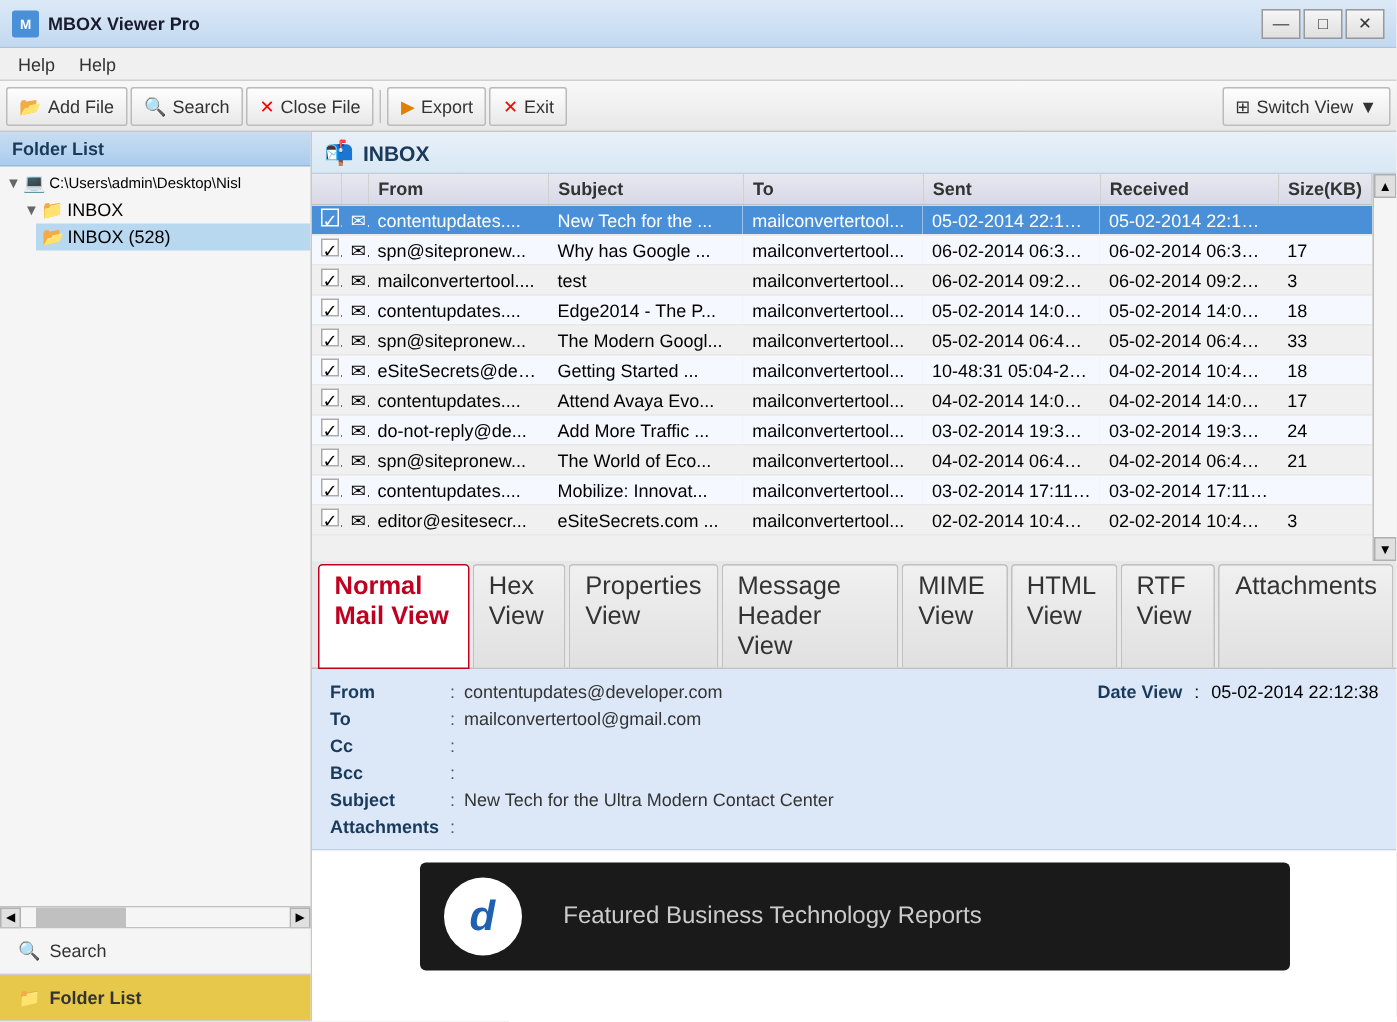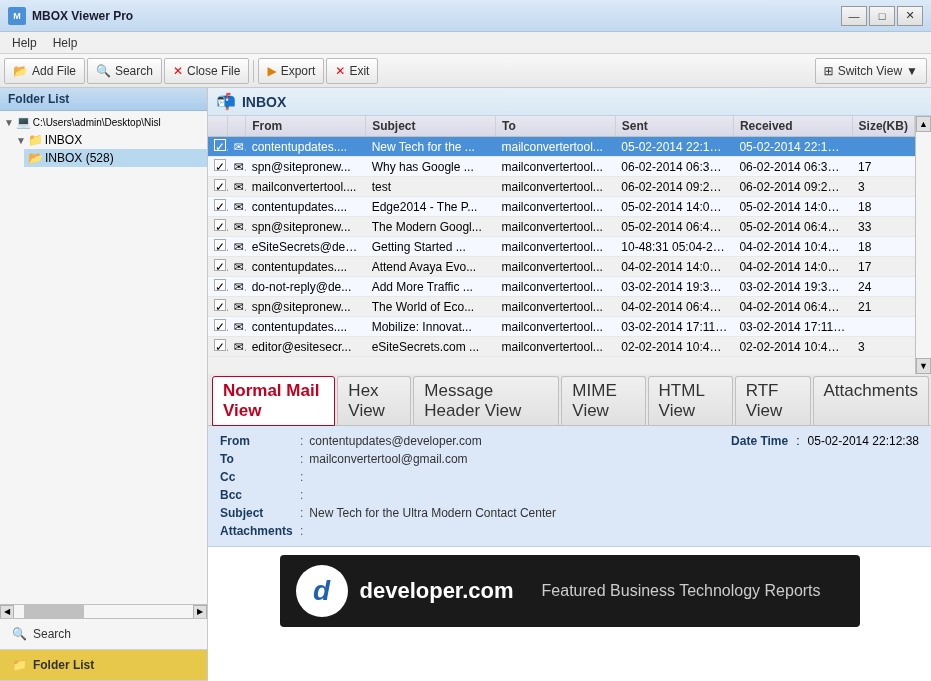--- a/index.html
+++ b/index.html
@@ -421,20 +421,21 @@
       <div class="main-scroll">
         <div class="scroll-up">▲</div>
         <div class="scroll-track"></div>
         <div class="scroll-down">▼</div>
       </div>
     </div>
 
     <div class="tabs-container" id="tabs-container">
     <div class="tab active">Normal Mail View</div>
         <div class="tab">Hex View</div>
+        <div class="tab">Properties View</div>
         <div class="tab">Message Header View</div>
         <div class="tab">MIME View</div>
         <div class="tab">HTML View</div>
         <div class="tab">RTF View</div>
         <div class="tab">Attachments</div>
       </div>
 
     <div class="detail-pane">
       <div class="detail-header">
         <div class="detail-date-row">
@@ -452,40 +453,39 @@
             <div class="detail-row">
               <span class="detail-label">Cc</span>
               <span class="detail-colon">:</span>
             </div>
             <div class="detail-row">
               <span class="detail-label">Bcc</span>
               <span class="detail-colon">:</span>
             </div>
           </div>
           <div style="display:flex; align-items:flex-start; gap:8px; padding-top:2px;">
-            <span class="detail-date-label">Date Time</span>
+            <span class="detail-date-label">Date View</span>
             <span>:</span>
             <span>05-02-2014 22:12:38</span>
           </div>
         </div>
         <div class="detail-row">
           <span class="detail-label">Subject</span>
           <span class="detail-colon">:</span>
           <span class="detail-value">New Tech for the Ultra Modern Contact Center</span>
         </div>
         <div class="detail-row">
           <span class="detail-label">Attachments</span>
           <span class="detail-colon">:</span>
         </div>
       </div>
 
       <div class="email-body">
         <div class="email-preview-banner">
           <div class="dev-logo">
             <span style="font-style:italic; font-weight:bold; color:#2060b0; font-size:28px;">d</span>
           </div>
-          <span class="dev-name">developer.com</span>
           <span class="dev-tagline">Featured Business Technology Reports</span>
         </div>
       </div>
     </div>
   </div>
 </div>
 
 </body></html>

